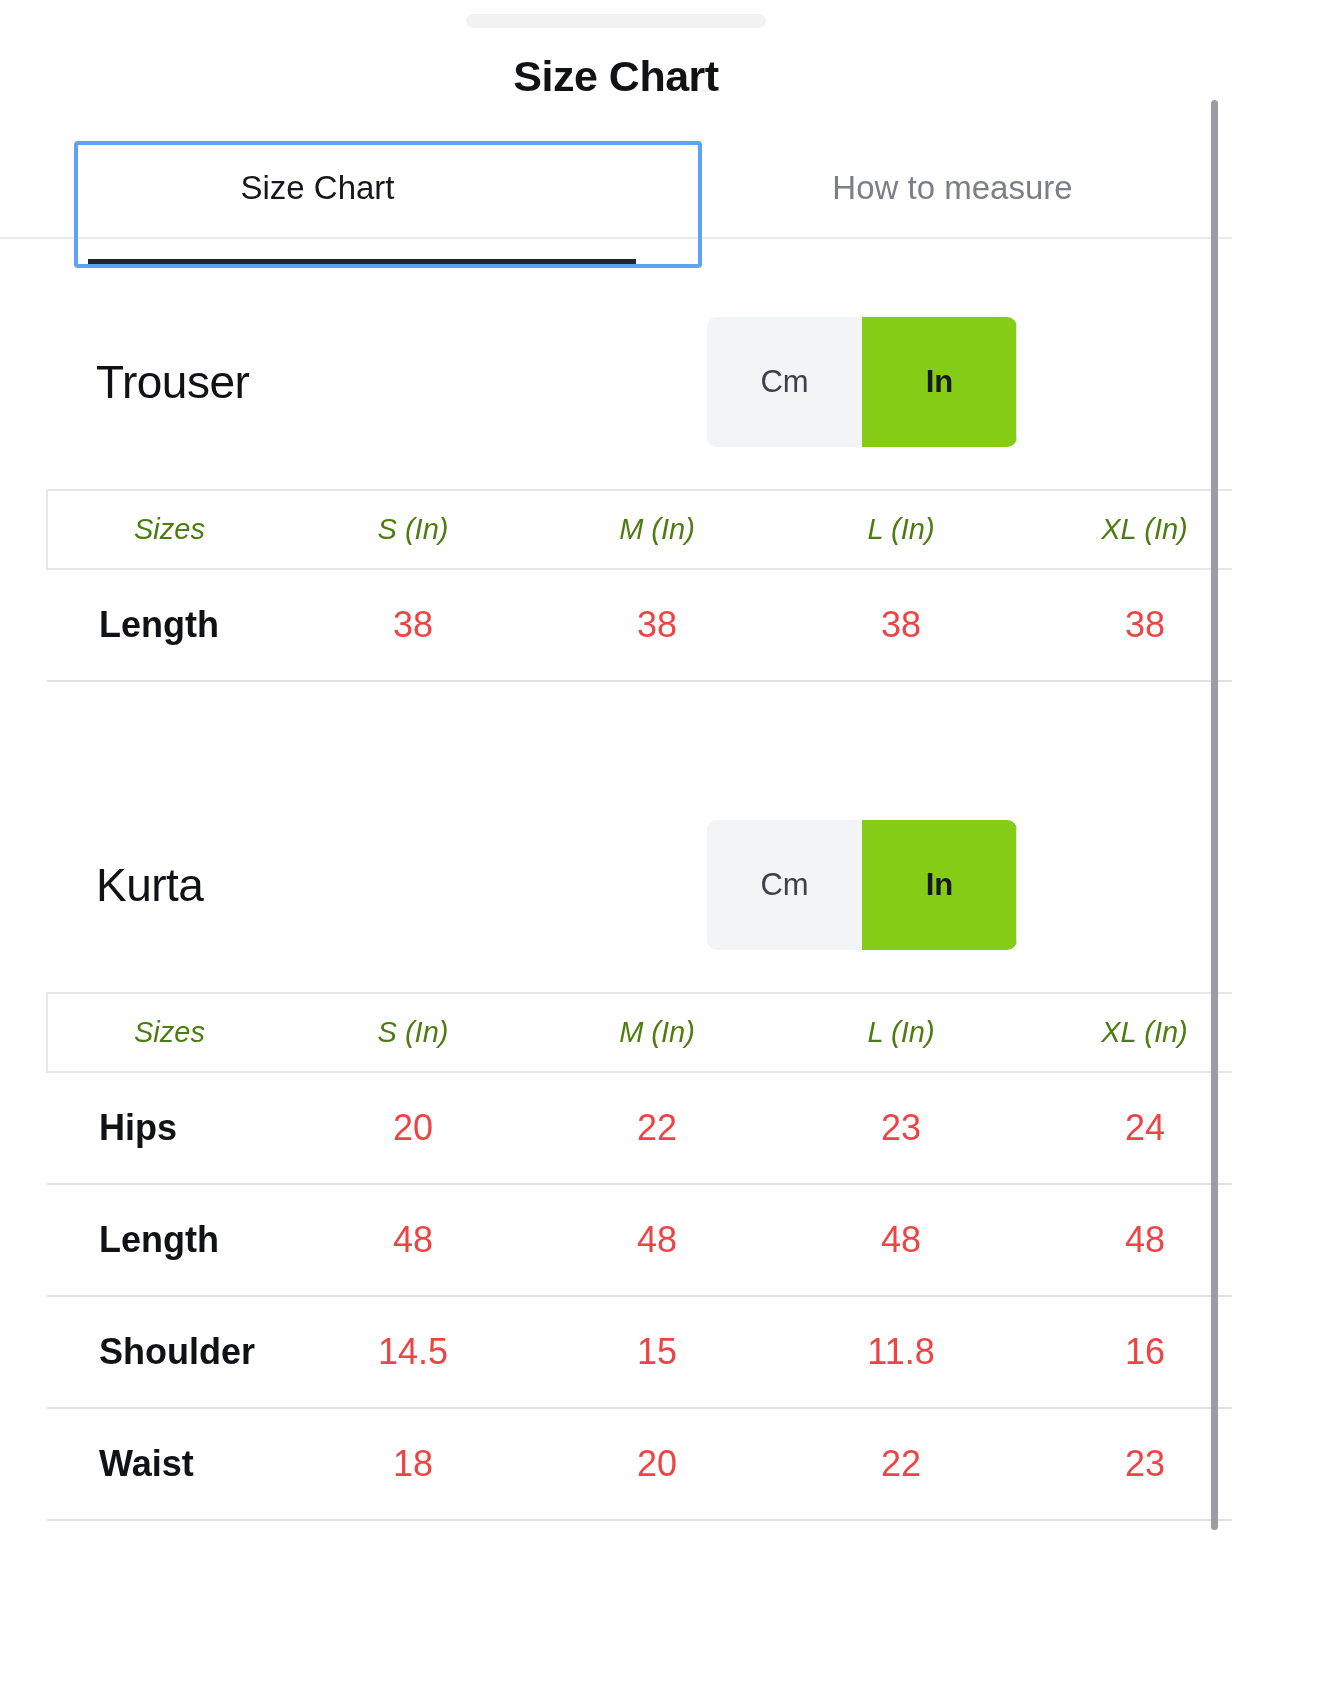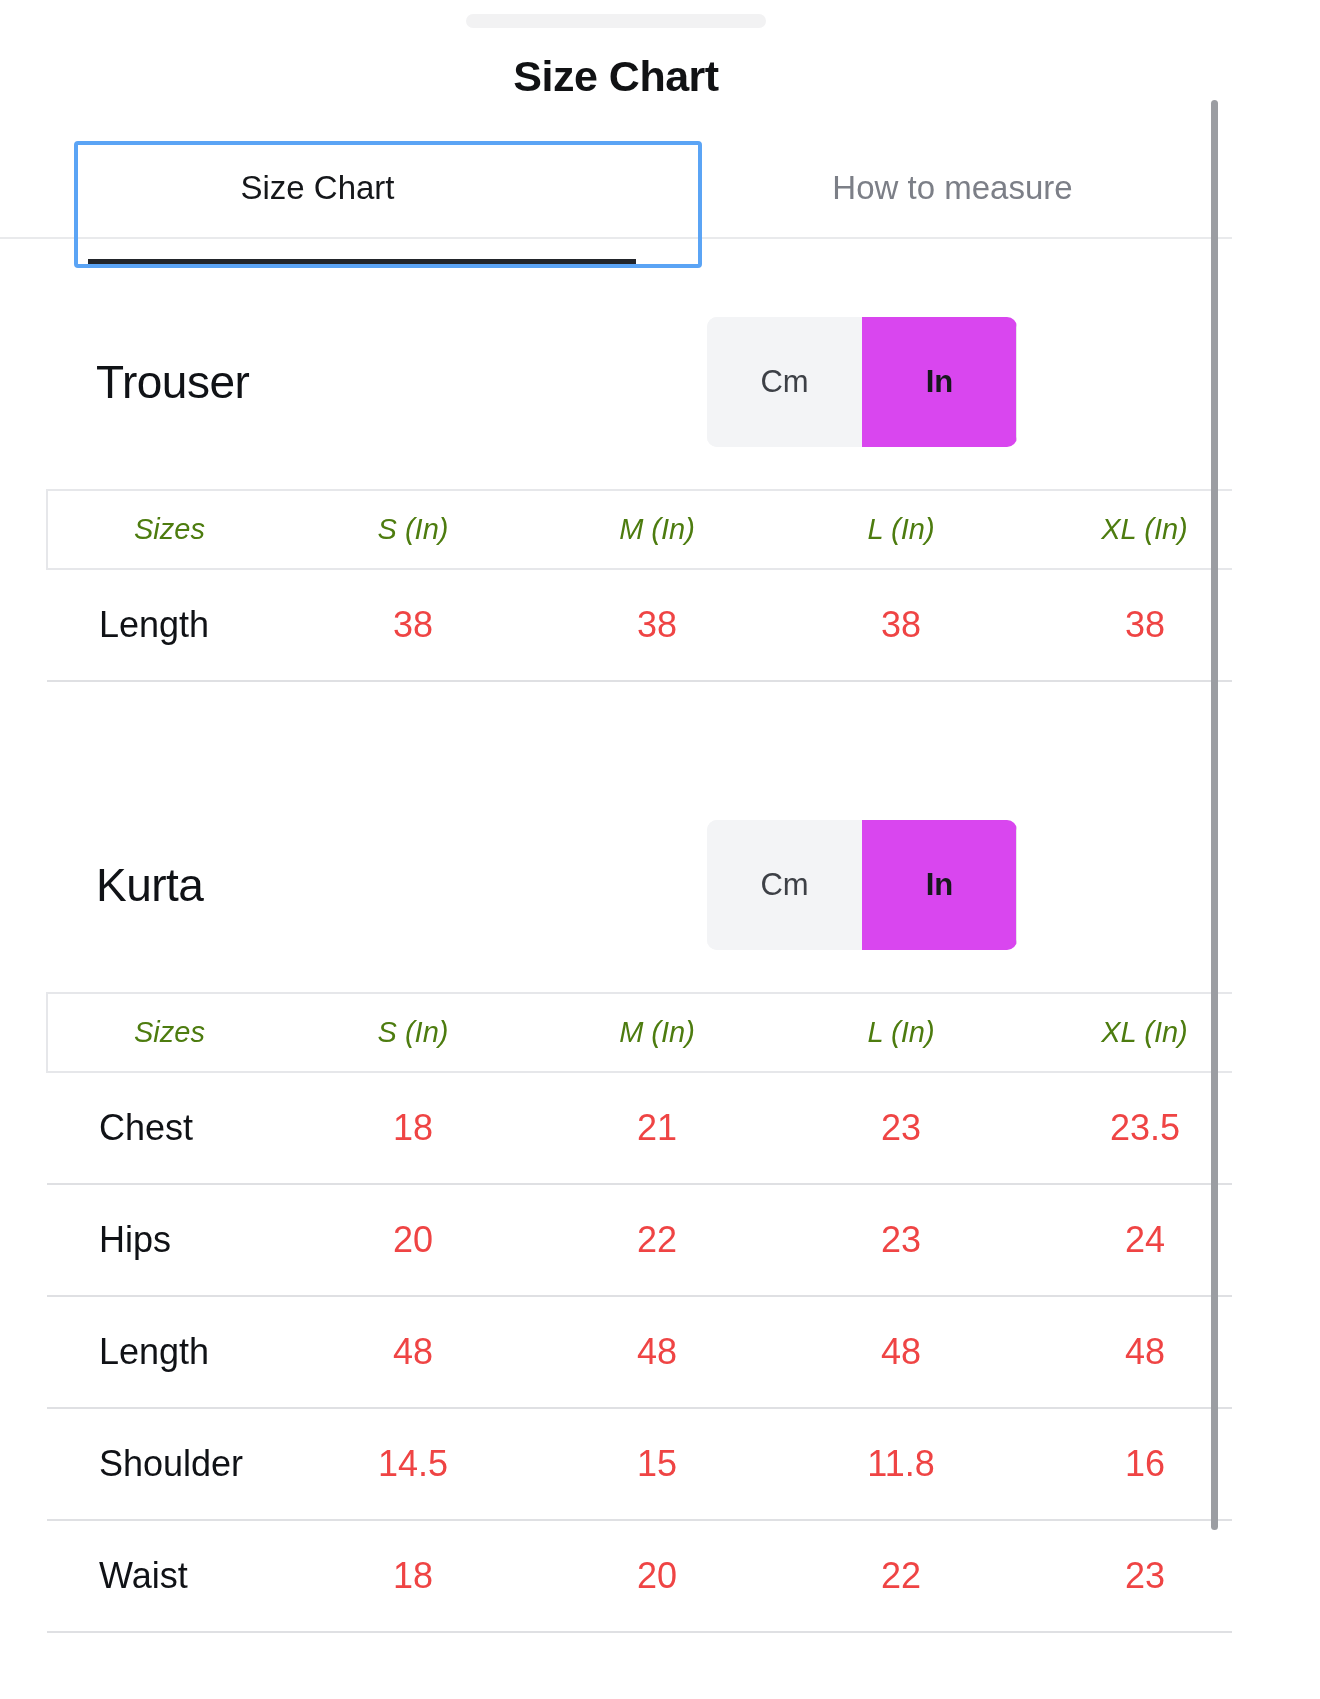--- a/index.html
+++ b/index.html
@@ -109,21 +109,21 @@
     display: flex;
     align-items: center;
     justify-content: center;
     font-size: 31px;
     color: #3d4046;
     background: #f3f4f6;
     border: none;
     font-family: "Liberation Sans", sans-serif;
   }
   .unit-btn.selected {
-    background: #d946ef;
+    background: #84cc16;
     font-weight: bold;
     color: #17191d;
     box-shadow: -1px 0 0 #e6e7ea inset;
   }
   
   table {
     border-collapse: collapse;
     width: 1222px;
     margin: 42px 0 0 46px;
     table-layout: fixed;
@@ -146,21 +146,21 @@
     border-right: 2px solid #e6e7ea;
   }
   tbody td {
     font-size: 36px;
     color: #ef4444;
     text-align: center;
     padding: 34px 0;
     border-bottom: 2px solid #dfe0e3;
   }
   tbody td.row-label {
-    font-weight: normal;
+    font-weight: bold;
     color: #101216;
     text-align: left;
     padding-left: 52px;
   }
   tbody tr:first-child td {
     border-top: none;
   }
   .spacer { height: 60px; }
   
   .scrollbar-track {
@@ -243,27 +243,20 @@
         <tr>
           <th>Sizes</th>
           <th>S (In)</th>
           <th>M (In)</th>
           <th>L (In)</th>
           <th>XL (In)</th>
         </tr>
       </thead>
       <tbody>
         <tr>
-          <td class="row-label">Chest</td>
-          <td>18</td>
-          <td>21</td>
-          <td>23</td>
-          <td>23.5</td>
-        </tr>
-        <tr>
           <td class="row-label">Hips</td>
           <td>20</td>
           <td>22</td>
           <td>23</td>
           <td>24</td>
         </tr>
         <tr>
           <td class="row-label">Length</td>
           <td>48</td>
           <td>48</td>

